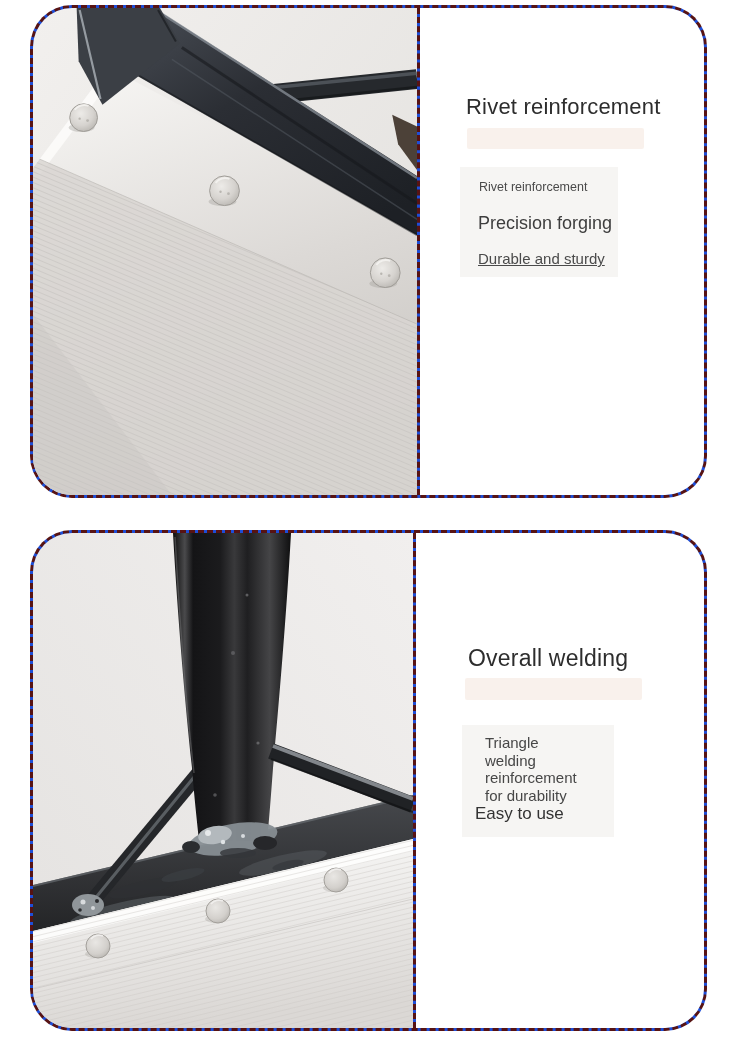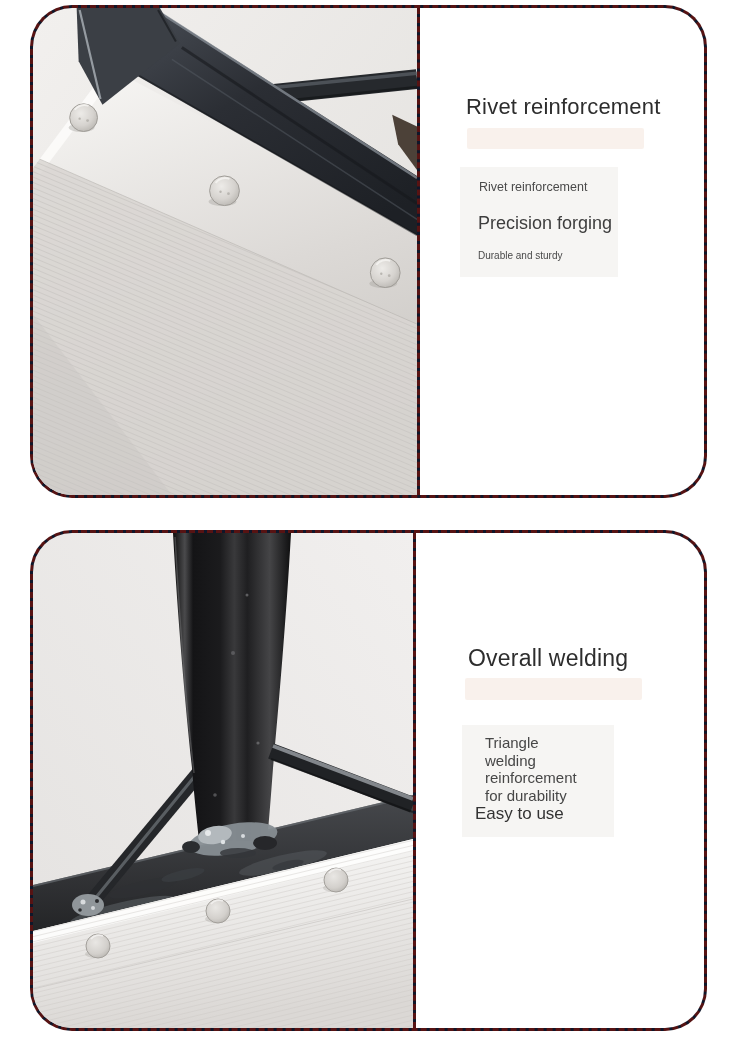--- a/index.html
+++ b/index.html
@@ -6,21 +6,21 @@
   body{
     width:750px;height:1064px;background:#ffffff;
     font-family:"Liberation Sans",sans-serif;
     -webkit-font-smoothing:antialiased;
   }
   .stage{position:relative;width:750px;height:1064px;background:#ffffff;overflow:hidden;}
 
   .panel{
     position:absolute;left:30px;width:677px;
     border:3px dashed #571313;border-radius:42px;
-    box-sizing:border-box;background:#0f172a;overflow:hidden;
+    box-sizing:border-box;background:#1d4ed8;overflow:hidden;
   }
   .panel-1{top:5px;height:493px;}
   .panel-2{top:530px;height:501px;}
 
   .photo{position:absolute;top:0;left:0;bottom:0;overflow:hidden;}
   .panel-1 .photo{width:384px;}
   .panel-2 .photo{width:380px;}
   .photo svg{display:block;width:100%;height:100%;}
 
   .divider{position:absolute;top:0;bottom:0;width:0;border-left:3px dashed #571313;}
@@ -39,21 +39,21 @@
   .p1-hl{left:47px;top:120px;width:177px;height:21px;}
   .p2-hl{left:49px;top:145px;width:177px;height:22px;}
 
   .backdrop{position:absolute;background:#f6f5f3;}
   .p1-backdrop{left:40px;top:159px;width:158px;height:110px;}
   .p2-backdrop{left:46px;top:192px;width:152px;height:112px;}
 
   .feature{position:absolute;color:#4a4a4a;white-space:nowrap;}
   .p1-f1{left:59px;top:172px;font-size:12.5px;}
   .p1-f2{left:58px;top:205px;font-size:18px;color:#3e3e3e;}
-  .p1-f3{left:58px;top:242px;font-size:10px;}
+  .p1-f3{left:58px;top:242px;font-size:15px;text-decoration:underline;}
 
   .p2-lines{position:absolute;left:69px;top:201px;font-size:15px;line-height:17.5px;color:#474747;}
   .p2-easy{left:59px;top:271px;font-size:17px;color:#333333;}
 </style>
 </head>
 <body>
 
 <div class="stage">
 
   <section class="panel panel-1">

